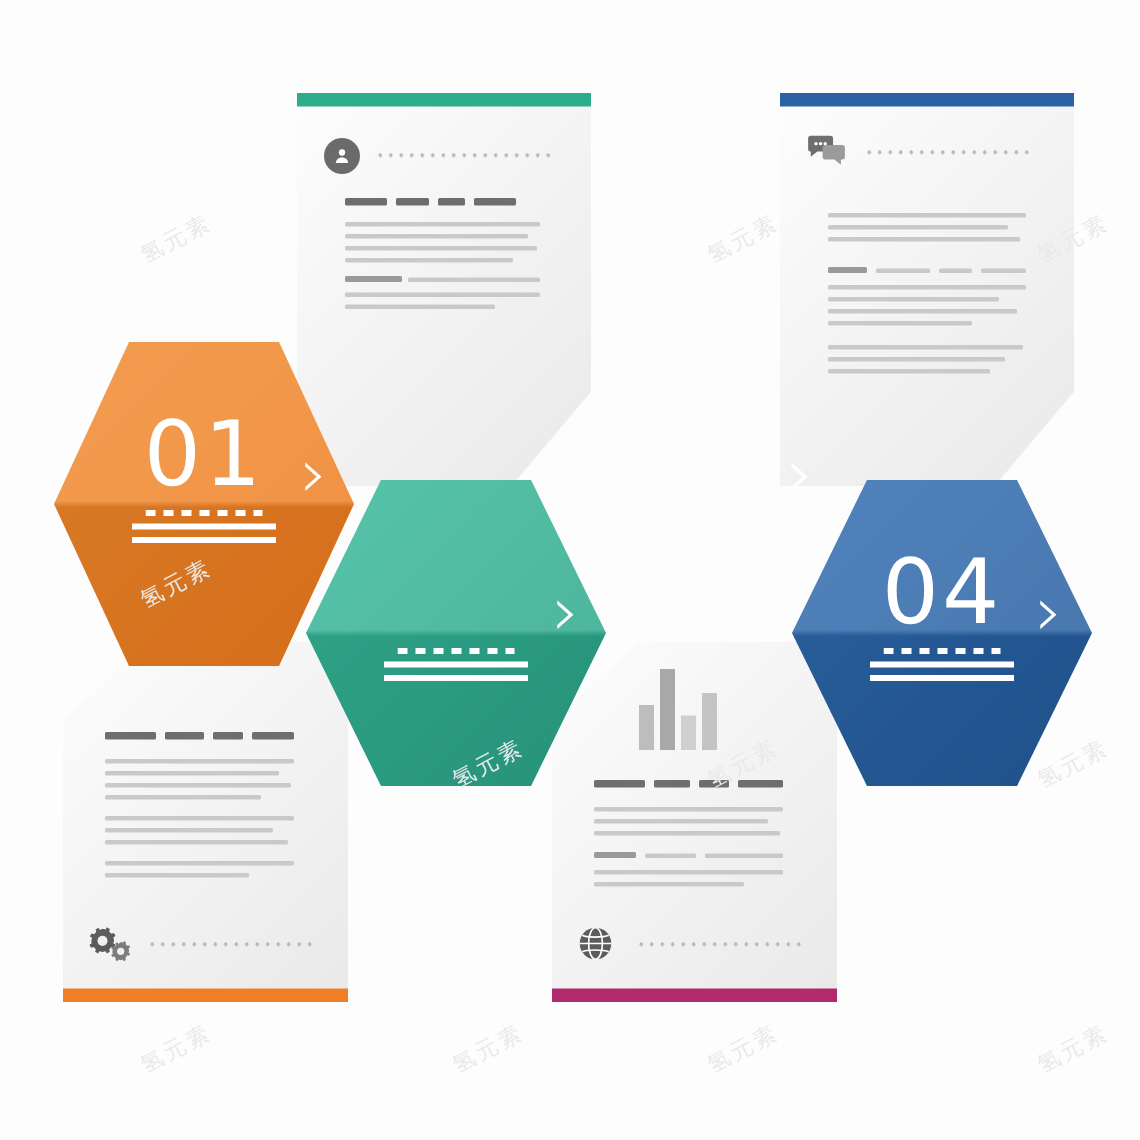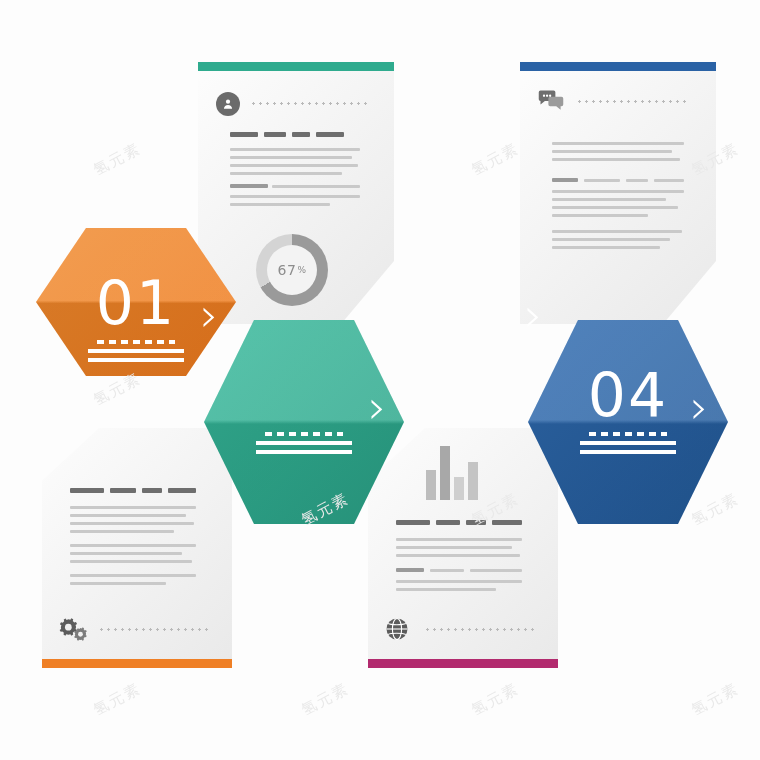--- a/index.html
+++ b/index.html
@@ -195,26 +195,20 @@
 
     <div class="ln" style="left:32px; top:86px; width:130px;"></div>
     <div class="ln" style="left:32px; top:94px; width:122px;"></div>
     <div class="ln" style="left:32px; top:102px; width:128px;"></div>
     <div class="ln" style="left:32px; top:110px; width:112px;"></div>
     <div class="ln mid" style="left:32px; top:122px; width:38px;"></div>
     <div class="ln" style="left:74px; top:123px; width:88px;"></div>
     <div class="ln" style="left:32px; top:133px; width:130px;"></div>
     <div class="ln" style="left:32px; top:141px; width:100px;"></div>
 
-    <div class="donut" style="left:58px; top:172px; background: conic-gradient(#9a9a9a 0turn 0.67turn, #d4d4d4 0.67turn 1turn);">
-      <div class="donut-hole">
-        <span>67</span>
-          <span class="pct">%</span>
-      </div>
-    </div>
   </div>
 
   <div class="doccard" style="left:520px; top:62px; width:196px; height:262px;">
     <div class="doc-body" style="clip-path: polygon(0 0, 100% 0, 100% 76%, 73% 100%, 0 100%);"></div>
     <div class="doc-topbar" style="background:#2a62a5;"></div>
 
     <div class="flat-icon" style="left:16px; top:26px; width:30px; height:26px;">
       <svg width="28" height="24" viewBox="0 0 32 26" aria-hidden="true">
         <path d="M2 3a2 2 0 0 1 2-2h15a2 2 0 0 1 2 2v8a2 2 0 0 1-2 2H9l-5 4v-4H4a2 2 0 0 1-2-2z" fill="#6e6e6e"></path>
         <path d="M13 10a2 2 0 0 1 2-2h13a2 2 0 0 1 2 2v7a2 2 0 0 1-2 2h-1v4l-5-4h-7a2 2 0 0 1-2-2z" fill="#9b9b9b"></path>
@@ -307,21 +301,21 @@
           <ellipse cx="12" cy="12" rx="4.6" ry="10.5"></ellipse>
           <line x1="1.5" y1="12" x2="22.5" y2="12"></line>
           <path d="M3.2 6.5c2.4 1.6 14.2 1.6 17.6 0"></path>
           <path d="M3.2 17.5c2.4-1.6 14.2-1.6 17.6 0"></path>
         </g>
       </svg>
     </div>
     <div class="dotline" style="left:56px; top:200px; width:112px;"></div>
   </div>
 
-  <div class="hex" style="left:36px; top:228px; width:200px; height:148px; background:linear-gradient(135deg,#f08a2e 0%,#ee7a1d 100%);">
+  <div class="hex" style="left:36px; top:228px; width:200px; height:216px; background:linear-gradient(135deg,#f08a2e 0%,#ee7a1d 100%);">
     <div class="hex-sheen"></div>
     <div class="hex-num" style="top:40px; font-size:60px;">01</div>
     <div class="hex-dash" style="top:112px;">
       <div class="dseg" style="width:78px;"></div>
       <div class="dsolid" style="width:96px;"></div>
       <div class="dsolid" style="width:96px;"></div>
     </div>
   </div>
   <div class="chev" style="left:200px; top:288px; font-size:46px;">›</div>
 

